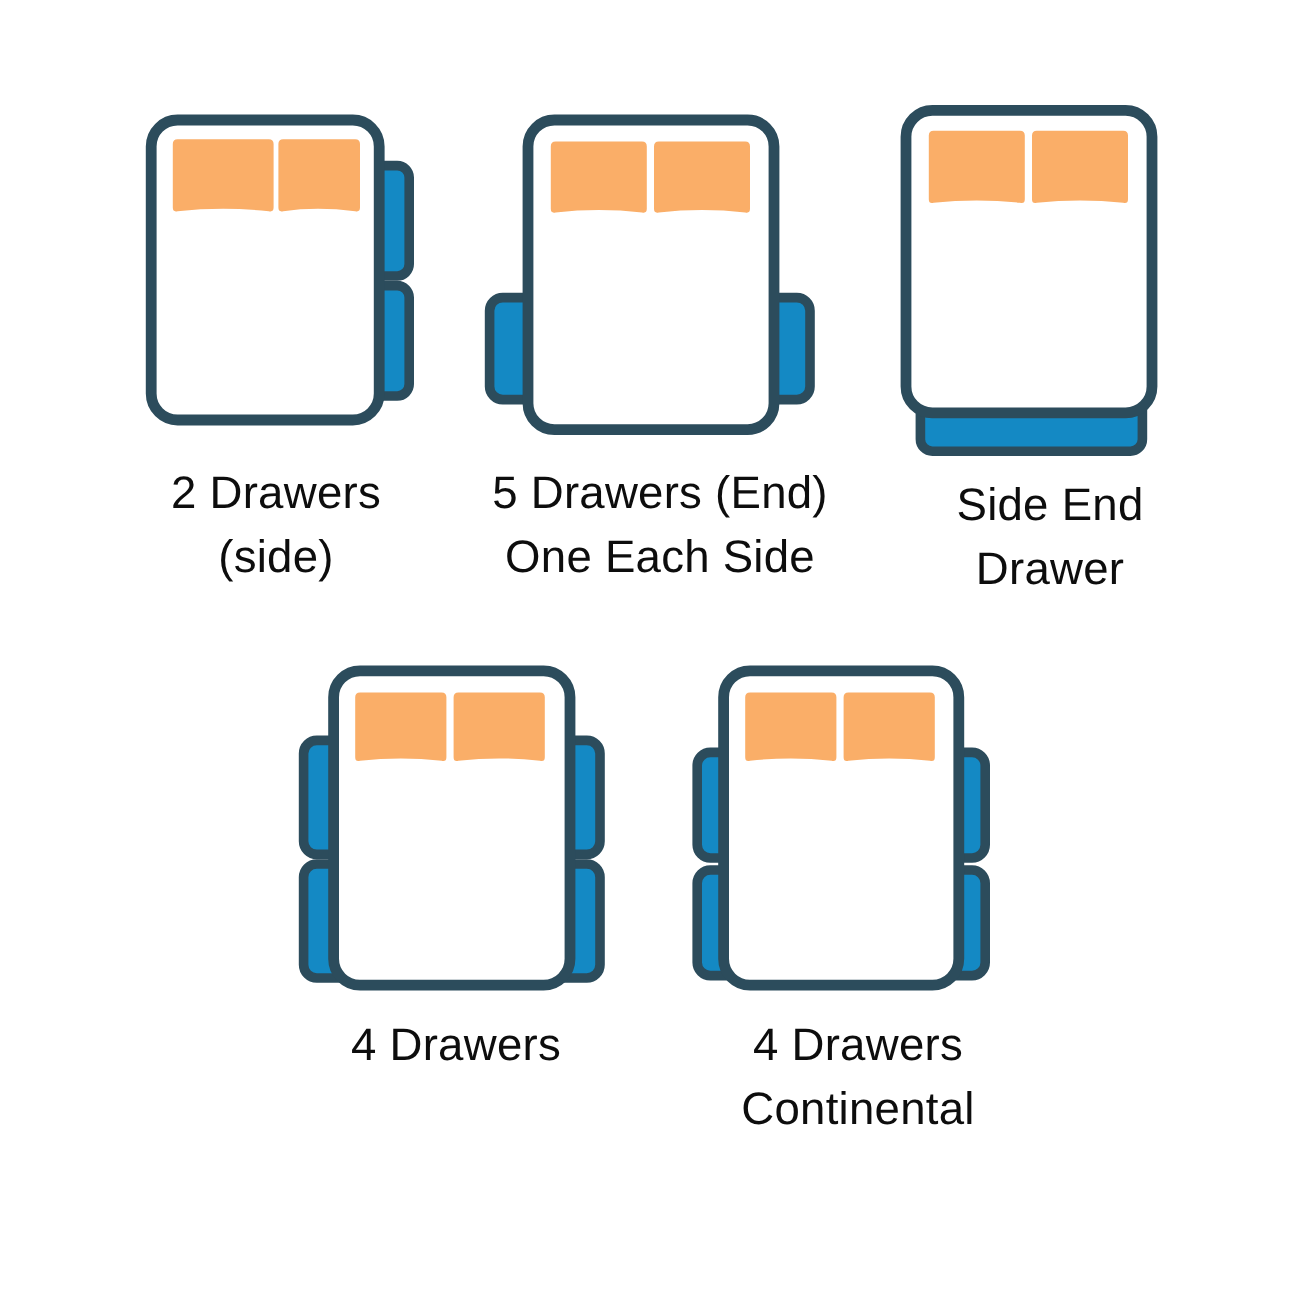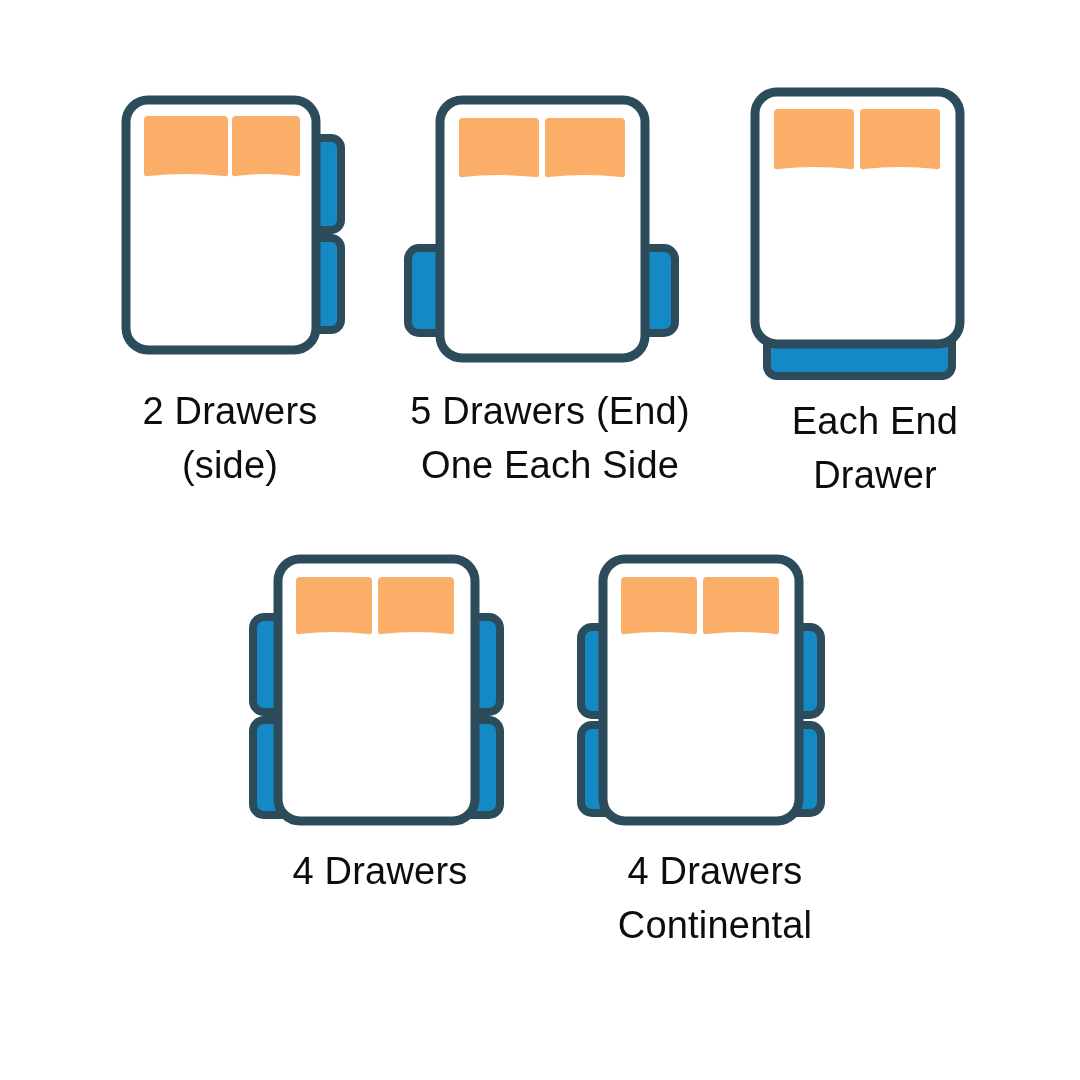--- a/index.html
+++ b/index.html
@@ -115,21 +115,21 @@
 
       <rect x="45" y="22" width="205" height="252" rx="22" ry="22" fill="#FFFFFF" stroke="#2C4C5C" stroke-width="9"></rect>
 
       <g>
         <path d="M64 43 Q64 39 68 39 L140 39 Q144 39 144 43 L144 96 Q144 100 140 99
                  Q104 95 68 99 Q64 100 64 96 Z" fill="#FAAE68"></path>
         <path d="M150 43 Q150 39 154 39 L226 39 Q230 39 230 43 L230 96 Q230 100 226 99
                  Q190 95 154 99 Q150 100 150 96 Z" fill="#FAAE68"></path>
       </g>
     </svg>
-    <div class="option-label" id="label-large-end-drawer">Each End
+    <div class="option-label" id="label-large-end-drawer">Side End
 Drawer</div>
   </div>
 
   <div class="option-cell" id="cell-4-drawers">
     <svg class="bed-figure" width="330" height="290" viewBox="0 0 330 290">
       <g>
         <rect x="38" y="72" width="42" height="95" rx="11" ry="11" fill="#1489C4" stroke="#2C4C5C" stroke-width="8"></rect>
         <rect x="38" y="175" width="42" height="95" rx="11" ry="11" fill="#1489C4" stroke="#2C4C5C" stroke-width="8"></rect>
       </g>
       <g>

